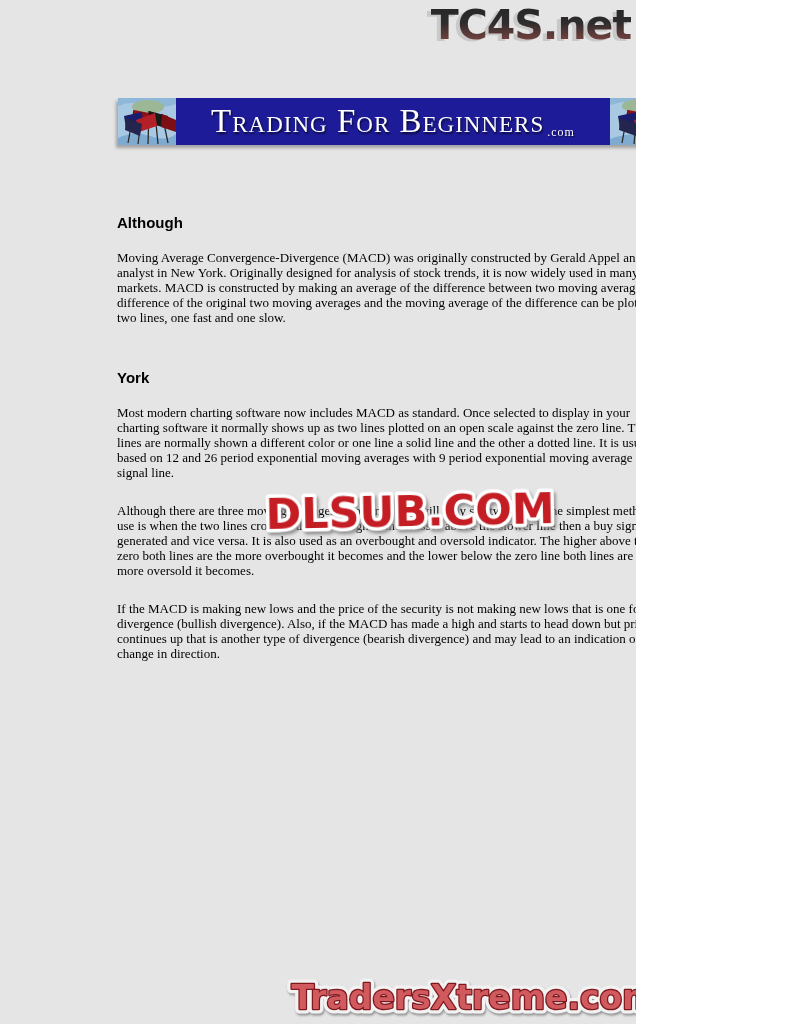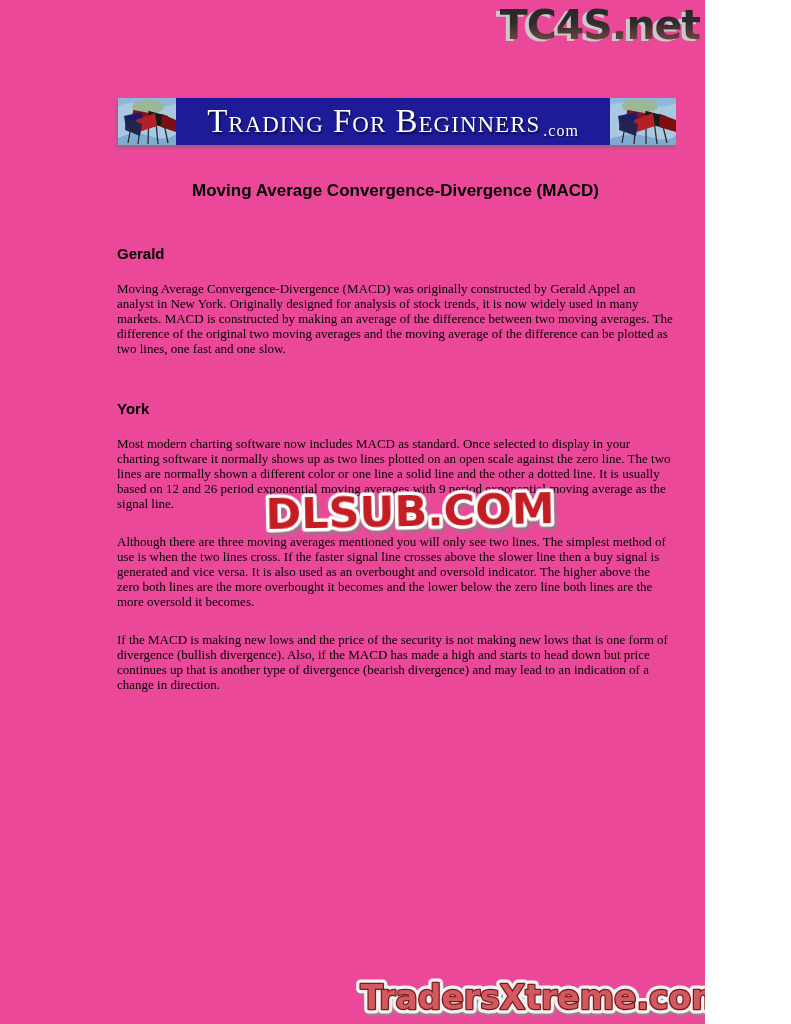--- a/index.html
+++ b/index.html
@@ -1,21 +1,21 @@
 <!DOCTYPE html>
 <html><head>
 <meta charset="utf-8">
 <style>
   * { margin: 0; padding: 0; box-sizing: border-box; }
   html, body { background: #ffffff; }
   .page {
     position: relative;
-    width: 705px;
+    width: 636px;
     height: 1024px;
-    background: #ec4899;
+    background: #e5e5e5;
     overflow: hidden;
     font-family: "Liberation Serif", serif;
     text-decoration: underline;
   }
 
   
   .tc4s-logo {
     position: absolute;
     top: 1px;
     right: 5px;
@@ -59,21 +59,21 @@
     font-variant: small-caps;
     font-weight: normal;
     font-size: 33px;
     color: #ffffff;
     letter-spacing: 1px;
     text-shadow: 1px 2px 2px rgba(0,0,0,0.65);
     line-height: 1;
   }
   .banner-suffix {
     font-family: "Liberation Serif", serif;
-    font-size: 16px;
+    font-size: 12px;
     color: #ffffff;
     align-self: flex-end;
     margin: 16px 0 5px 3px;
     letter-spacing: 1px;
     text-shadow: 1px 1px 1px rgba(0,0,0,0.6);
   }
 
   
   .article {
     position: absolute;
@@ -207,23 +207,22 @@
       <polygon points="18,12 40,16 38,28 17,23" fill="#8f1018"></polygon>
       <polygon points="27,14 8,18 10,30 28,26" fill="#1c1c6e"></polygon>
       <polygon points="36,13 56,18 54,30 35,25" fill="#191919"></polygon>
       <polygon points="43,15 24,22 27,34 45,28" fill="#b32028"></polygon>
       <polygon points="50,16 66,22 66,34 49,29" fill="#7c0e14"></polygon>
       <polygon points="10,20 28,26 26,38 9,32" fill="#24244f"></polygon>
     </svg>
   </div>
 
   <div class="article">
-    <h1>Moving Average Convergence-Divergence (MACD)</h1>
-
-    <h2>Gerald</h2>
+
+    <h2>Although</h2>
     <p>Moving Average Convergence-Divergence (MACD) was originally constructed by Gerald Appel an analyst in New York. Originally designed for analysis of stock trends, it is now widely used in many markets. MACD is constructed by making an average of the difference between two moving averages. The difference of the original two moving averages and the moving average of the difference can be plotted as two lines, one fast and one slow.</p>
 
     <h2>York</h2>
     <p>Most modern charting software now includes MACD as standard. Once selected to display in your charting software it normally shows up as two lines plotted on an open scale against the zero line. The two lines are normally shown a different color or one line a solid line and the other a dotted line. It is usually based on 12 and 26 period exponential moving averages with 9 period exponential moving average as the signal line.</p>
     <p>Although there are three moving averages mentioned you will only see two lines. The simplest method of use is when the two lines cross. If the faster signal line crosses above the slower line then a buy signal is generated and vice versa. It is also used as an overbought and oversold indicator. The higher above the zero both lines are the more overbought it becomes and the lower below the zero line both lines are the more oversold it becomes.</p>
     <p>If the MACD is making new lows and the price of the security is not making new lows that is one form of divergence (bullish divergence). Also, if the MACD has made a high and starts to head down but price continues up that is another type of divergence (bearish divergence) and may lead to an indication of a change in direction.</p>
   </div>
 
   <div class="watermark">
     <svg viewBox="0 0 312 52" xmlns="http://www.w3.org/2000/svg">

